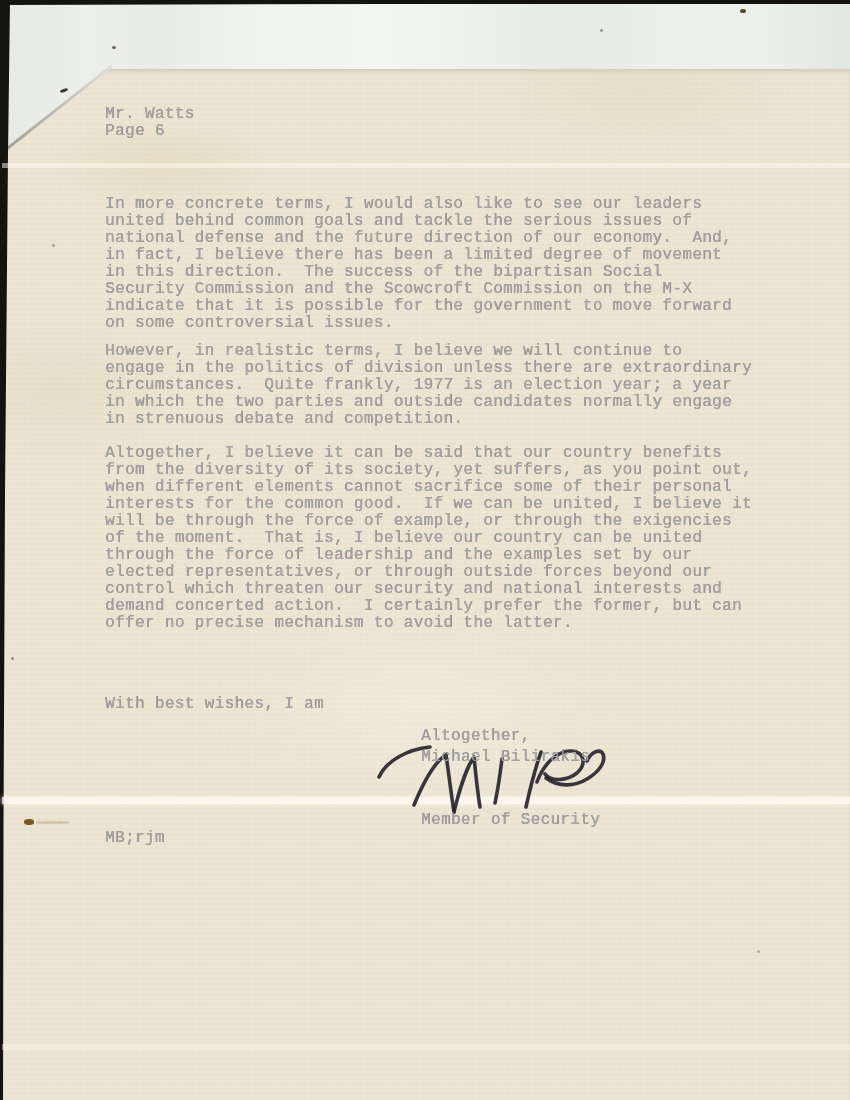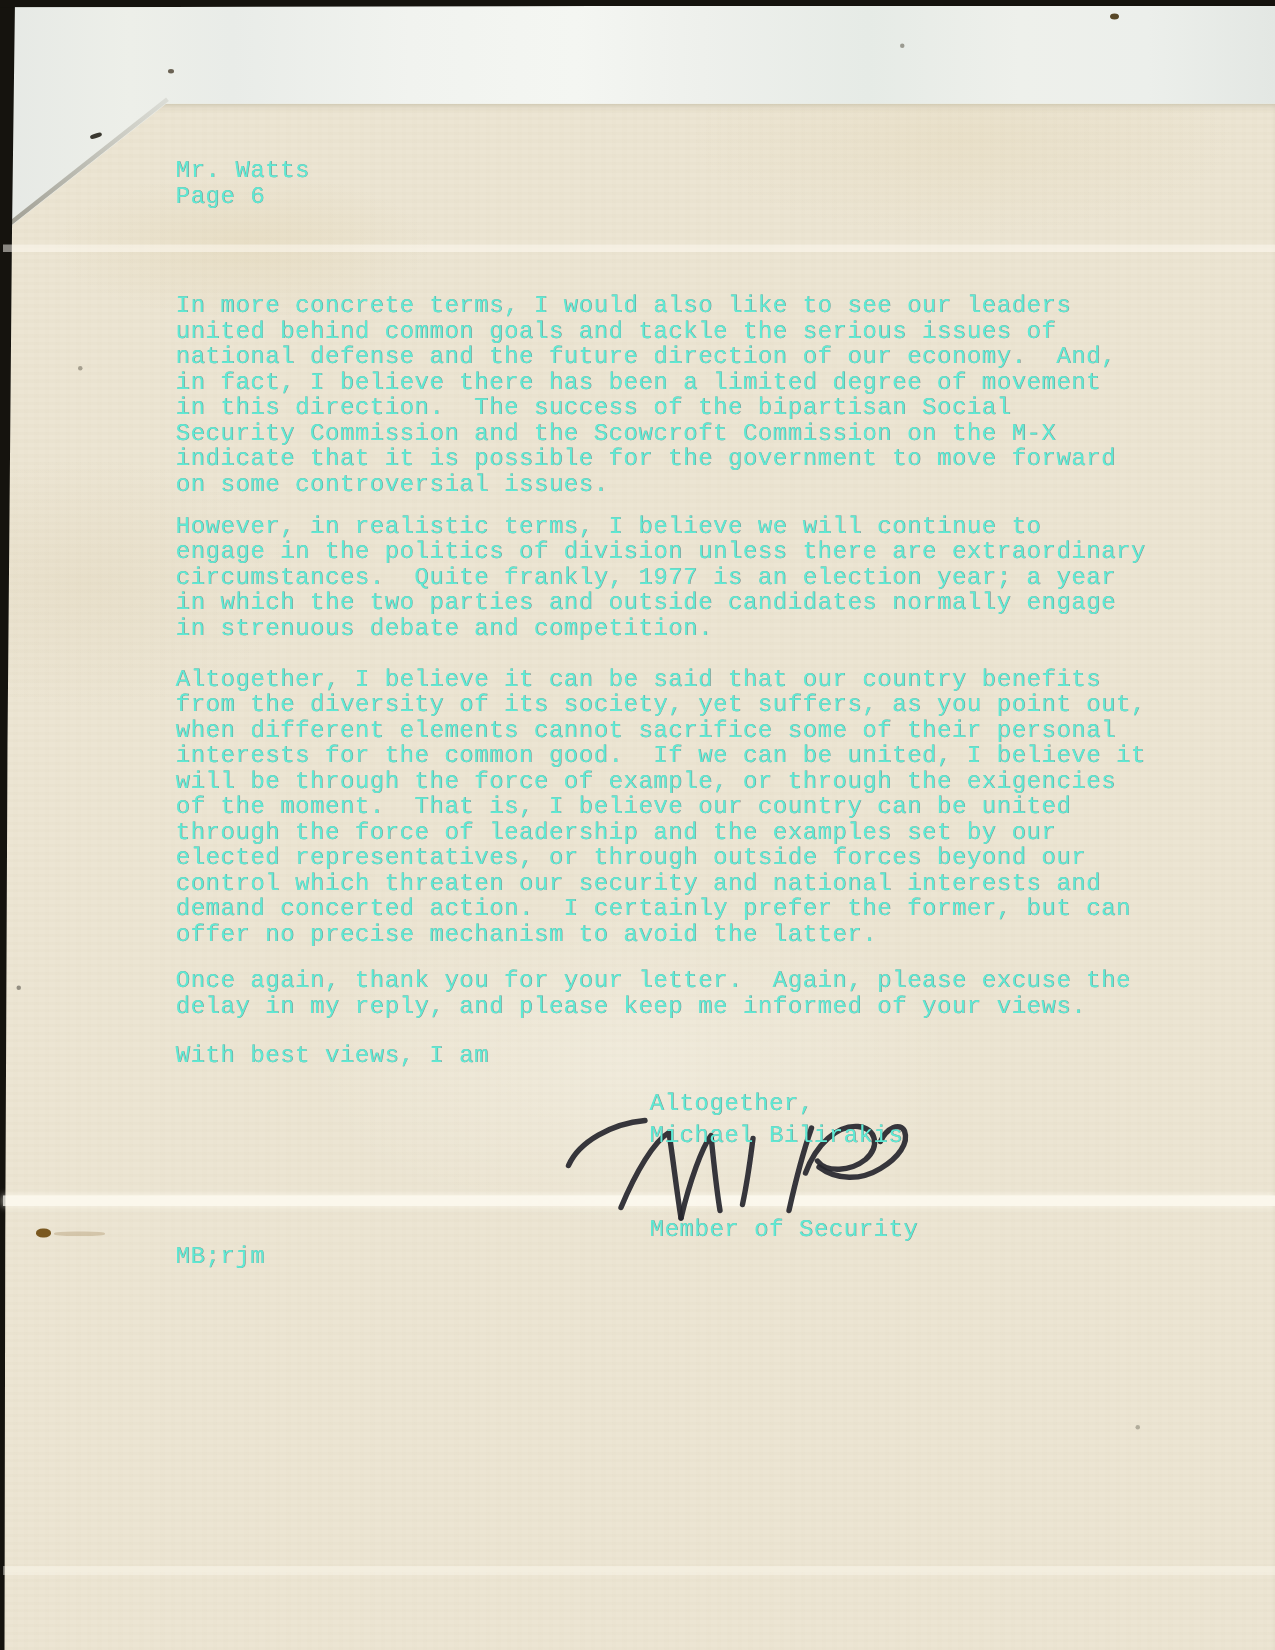--- a/index.html
+++ b/index.html
@@ -47,22 +47,22 @@
   .sp2{left:600px;top:29px;width:3px;height:3px;background:#9a9a90;}
   .sp3{left:112px;top:46px;width:4px;height:3px;background:#6a6253;}
   .sp4{left:60px;top:89px;width:8px;height:3px;background:#3a3830;transform:rotate(-18deg);border-radius:40%;}
   .sp5{left:52px;top:244px;width:3px;height:3px;background:rgba(120,115,100,.6);}
   .sp6{left:11px;top:657px;width:3px;height:3px;background:rgba(110,105,95,.7);}
   .sp7{left:24px;top:819px;width:10px;height:6px;background:#7a5820;border-radius:45%;}
   .sp8{left:36px;top:821px;width:34px;height:3px;background:rgba(150,120,70,.28);border-radius:40%;}
   .sp9{left:757px;top:950px;width:3px;height:3px;background:rgba(130,125,110,.55);}
 
   .tw{position:absolute;font:16px/17px "Liberation Mono","DejaVu Sans Mono",monospace;
-    letter-spacing:.35px;color:#5eead4;white-space:pre;
-    text-shadow:.3px .3px .4px rgba(44,46,58,.55);margin-left:12px;}
+    letter-spacing:.35px;color:#a3a3a3;white-space:pre;
+    text-shadow:.3px .3px .4px rgba(44,46,58,.55);}
   .sig-svg{position:absolute;left:370px;top:737px;width:240px;height:85px;}
   .sig-svg path{fill:none;stroke:#26262e;stroke-width:3.6;stroke-linecap:round;
     stroke-linejoin:round;opacity:.92;}
 </style>
 </head>
 <body>
 
 <div class="scan">
   <div class="backing"></div>
   <div class="corner-edge"></div>
@@ -104,24 +104,22 @@
 from the diversity of its society, yet suffers, as you point out,
 when different elements cannot sacrifice some of their personal
 interests for the common good.  If we can be united, I believe it
 will be through the force of example, or through the exigencies
 of the moment.  That is, I believe our country can be united
 through the force of leadership and the examples set by our
 elected representatives, or through outside forces beyond our
 control which threaten our security and national interests and
 demand concerted action.  I certainly prefer the former, but can
 offer no precise mechanism to avoid the latter.</div>
-  <div class="tw" style="left:105px;top:646px">Once again, thank you for your letter.  Again, please excuse the
-delay in my reply, and please keep me informed of your views.</div>
 
-  <div class="tw" style="left:105px;top:696px">With best views, I am</div>
+  <div class="tw" style="left:105px;top:696px">With best wishes, I am</div>
   <div class="tw" style="left:421px;top:728px">Altogether,</div>
 
   <svg class="sig-svg" viewBox="0 0 240 85" aria-label="handwritten signature">
     <path d="M60 10 C38 12 16 24 9 40"></path>
     <path d="M44 68 C54 44 66 24 76 18 C79 38 81 56 84 75"></path>
     <path d="M84 75 C90 50 98 28 104 20 C106 40 108 58 110 70"></path>
     <path d="M132 22 C130 38 128 52 125 66"></path>
     <path d="M156 70 C160 52 165 32 171 15"></path>
     <path d="M167 45 C174 26 188 13 202 14 C214 15 217 27 207 36 C197 44 181 45 175 37"></path>
     <path d="M176 41 C188 50 204 50 217 42 C229 35 236 25 233 17 C230 11 221 15 217 24"></path>

